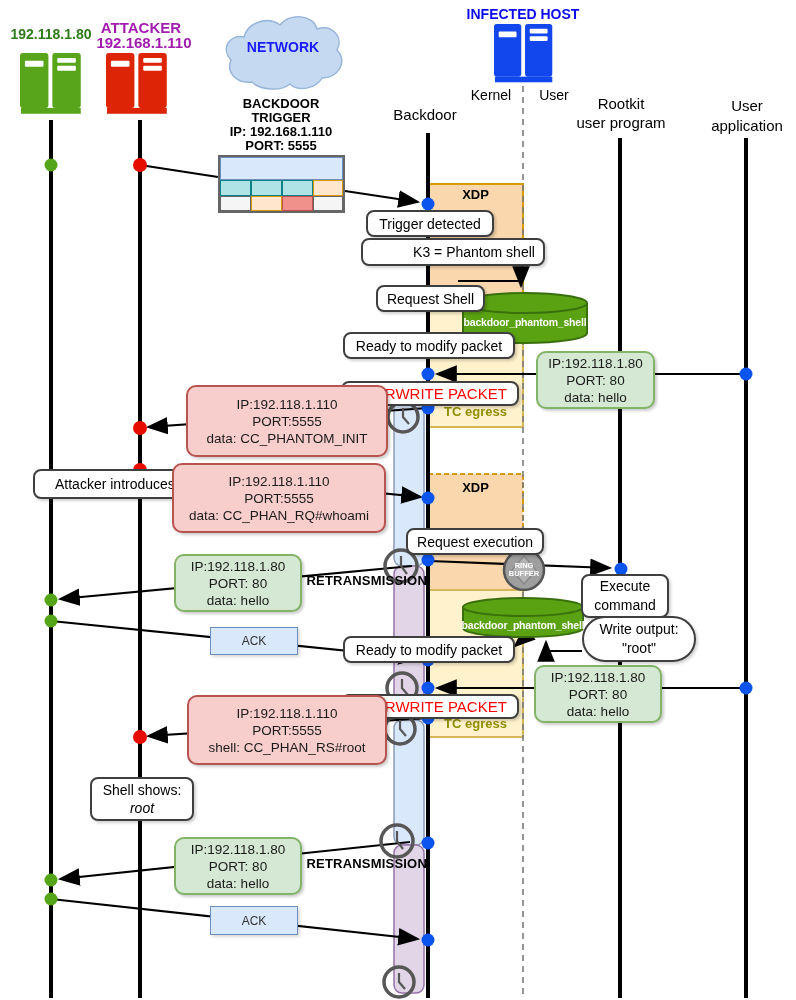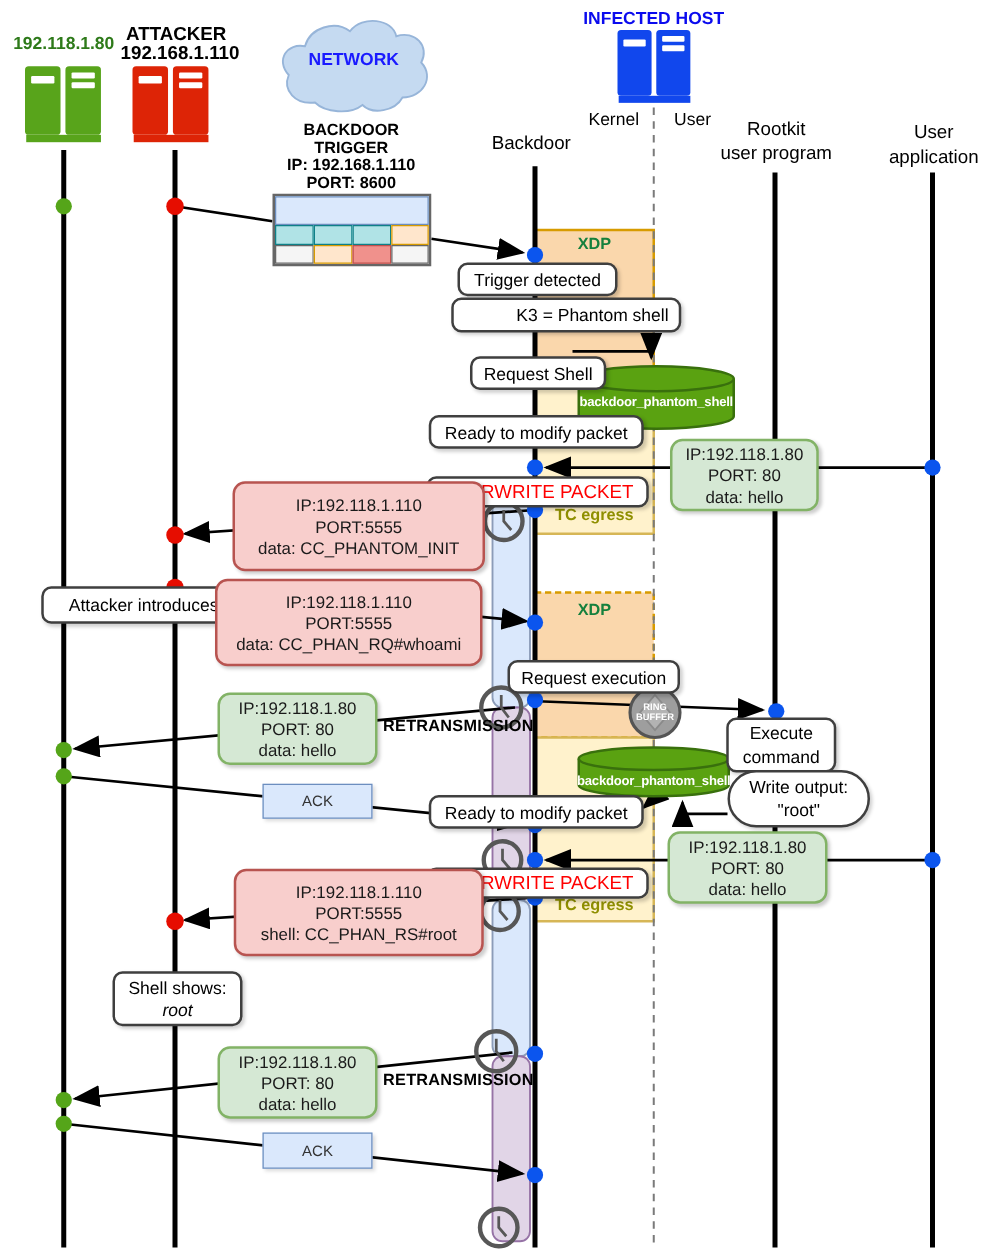--- a/index.html
+++ b/index.html
@@ -16,26 +16,26 @@
   .pbox{background:#f8cecc;border:2px solid #b85450;border-radius:10px;font-size:13.5px;
         line-height:17px;box-shadow:2px 2px 3px rgba(0,0,0,0.2);z-index:5;color:#1a1a1a;}
   
   .gbox{background:#d5e8d4;border:2px solid #82b366;border-radius:10px;font-size:13.5px;
         line-height:17px;box-shadow:2px 2px 3px rgba(0,0,0,0.2);z-index:5;color:#1a1a1a;}
   .ackbox{background:#dae8fc;border:1.5px solid #6c8ebf;font-size:12px;color:#333;
         box-shadow:2px 2px 3px rgba(0,0,0,0.15);z-index:5;}
   .red-text{color:#ff0000;font-size:15px;}
   .it{font-style:italic;}
   .hdr-green{color:#2e7a1a;font-weight:bold;font-size:14px;}
-  .hdr-red{color:#000000;font-weight:bold;font-size:15px;}
+  .hdr-red{color:#a21caf;font-weight:bold;font-size:15px;}
   .hdr-blue{color:#0b0bee;font-weight:bold;font-size:14px;}
   .net-blue{color:#1a1aff;font-weight:bold;font-size:14px;}
   .ll-label{font-size:15px;color:#000;z-index:4;}
   .reg-label{font-size:13px;font-weight:bold;z-index:4;}
-  .xdp-t{color:#15803d;}
+  .xdp-t{color:#000000;}
   .tc-t{color:#8f8f00;}
   .trig{font-size:13px;font-weight:bold;line-height:14px;z-index:4;}
   .retr{font-size:13px;font-weight:bold;letter-spacing:.2px;z-index:6;}
   .cyl-label{font-size:10.5px;font-weight:bold;color:#fff;letter-spacing:-0.2px;z-index:6;}
   .rb-label{font-size:7.5px;font-weight:bold;color:#fff;line-height:8px;z-index:6;}
   .pkt-table{z-index:4;}
   .pkt-cell{position:absolute;box-sizing:border-box;}
 </style>
 </head>
 <body>
@@ -206,21 +206,21 @@
 </div>
 <div class="abs col ll-label" style="left:694px;top:96px;width:106px;height:40px;line-height:20px;">
   <span>User</span>
   <span>application</span>
 </div>
 
 <div class="abs col trig" style="left:216px;top:96px;width:130px;height:58px;">
   <span>BACKDOOR</span>
   <span>TRIGGER</span>
   <span>IP: 192.168.1.110</span>
-  <span>PORT: 8600</span>
+  <span>PORT: 5555</span>
 </div>
 
 <div class="abs pkt-table" style="left:218px;top:155px;width:127px;height:58px;border:2px solid #666;box-sizing:border-box;background:#fff;">
   <div class="pkt-cell" style="left:0;top:0;width:123px;height:23px;background:#dae8fc;border:1.5px solid #6c8ebf;"></div>
   <div class="pkt-cell" style="left:0;top:23px;width:31px;height:16px;background:#b0e3e6;border:1.5px solid #0e8088;"></div>
   <div class="pkt-cell" style="left:31px;top:23px;width:31px;height:16px;background:#b0e3e6;border:1.5px solid #0e8088;"></div>
   <div class="pkt-cell" style="left:62px;top:23px;width:31px;height:16px;background:#b0e3e6;border:1.5px solid #0e8088;"></div>
   <div class="pkt-cell" style="left:93px;top:23px;width:30px;height:16px;background:#ffe6cc;border:1.5px solid #d79b00;"></div>
   <div class="pkt-cell" style="left:0;top:39px;width:31px;height:15px;background:#f5f5f5;border:1.5px solid #666;"></div>
   <div class="pkt-cell" style="left:31px;top:39px;width:31px;height:15px;background:#ffe6cc;border:1.5px solid #d79b00;"></div>

